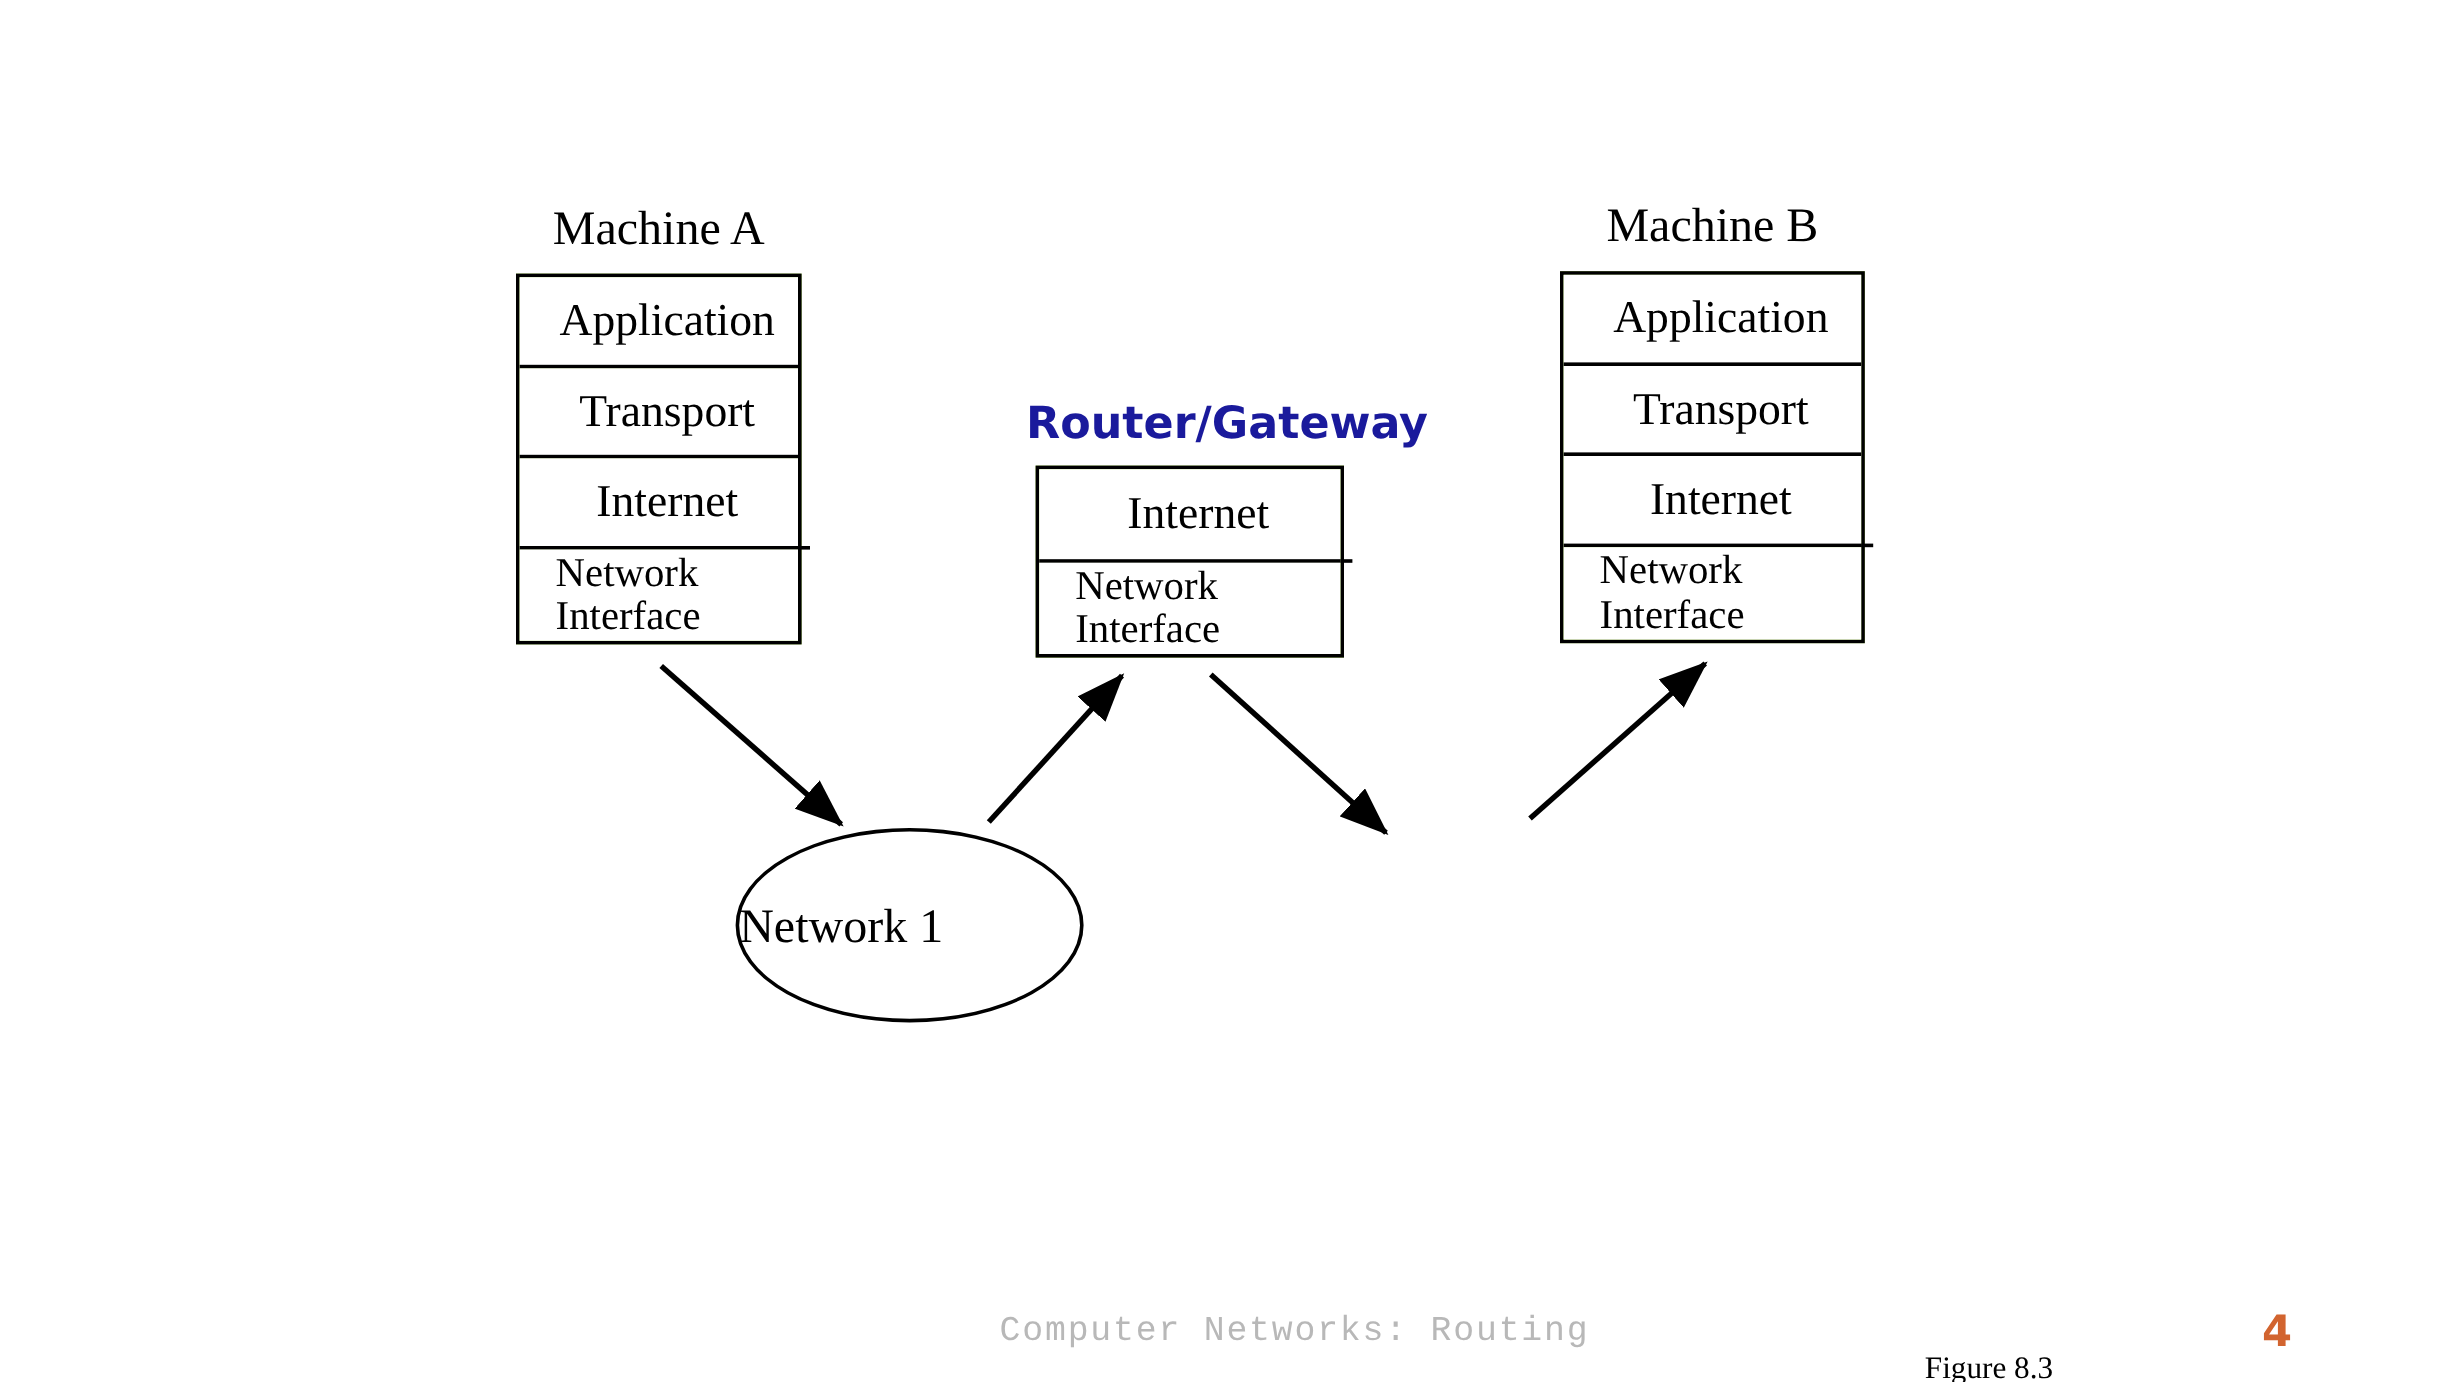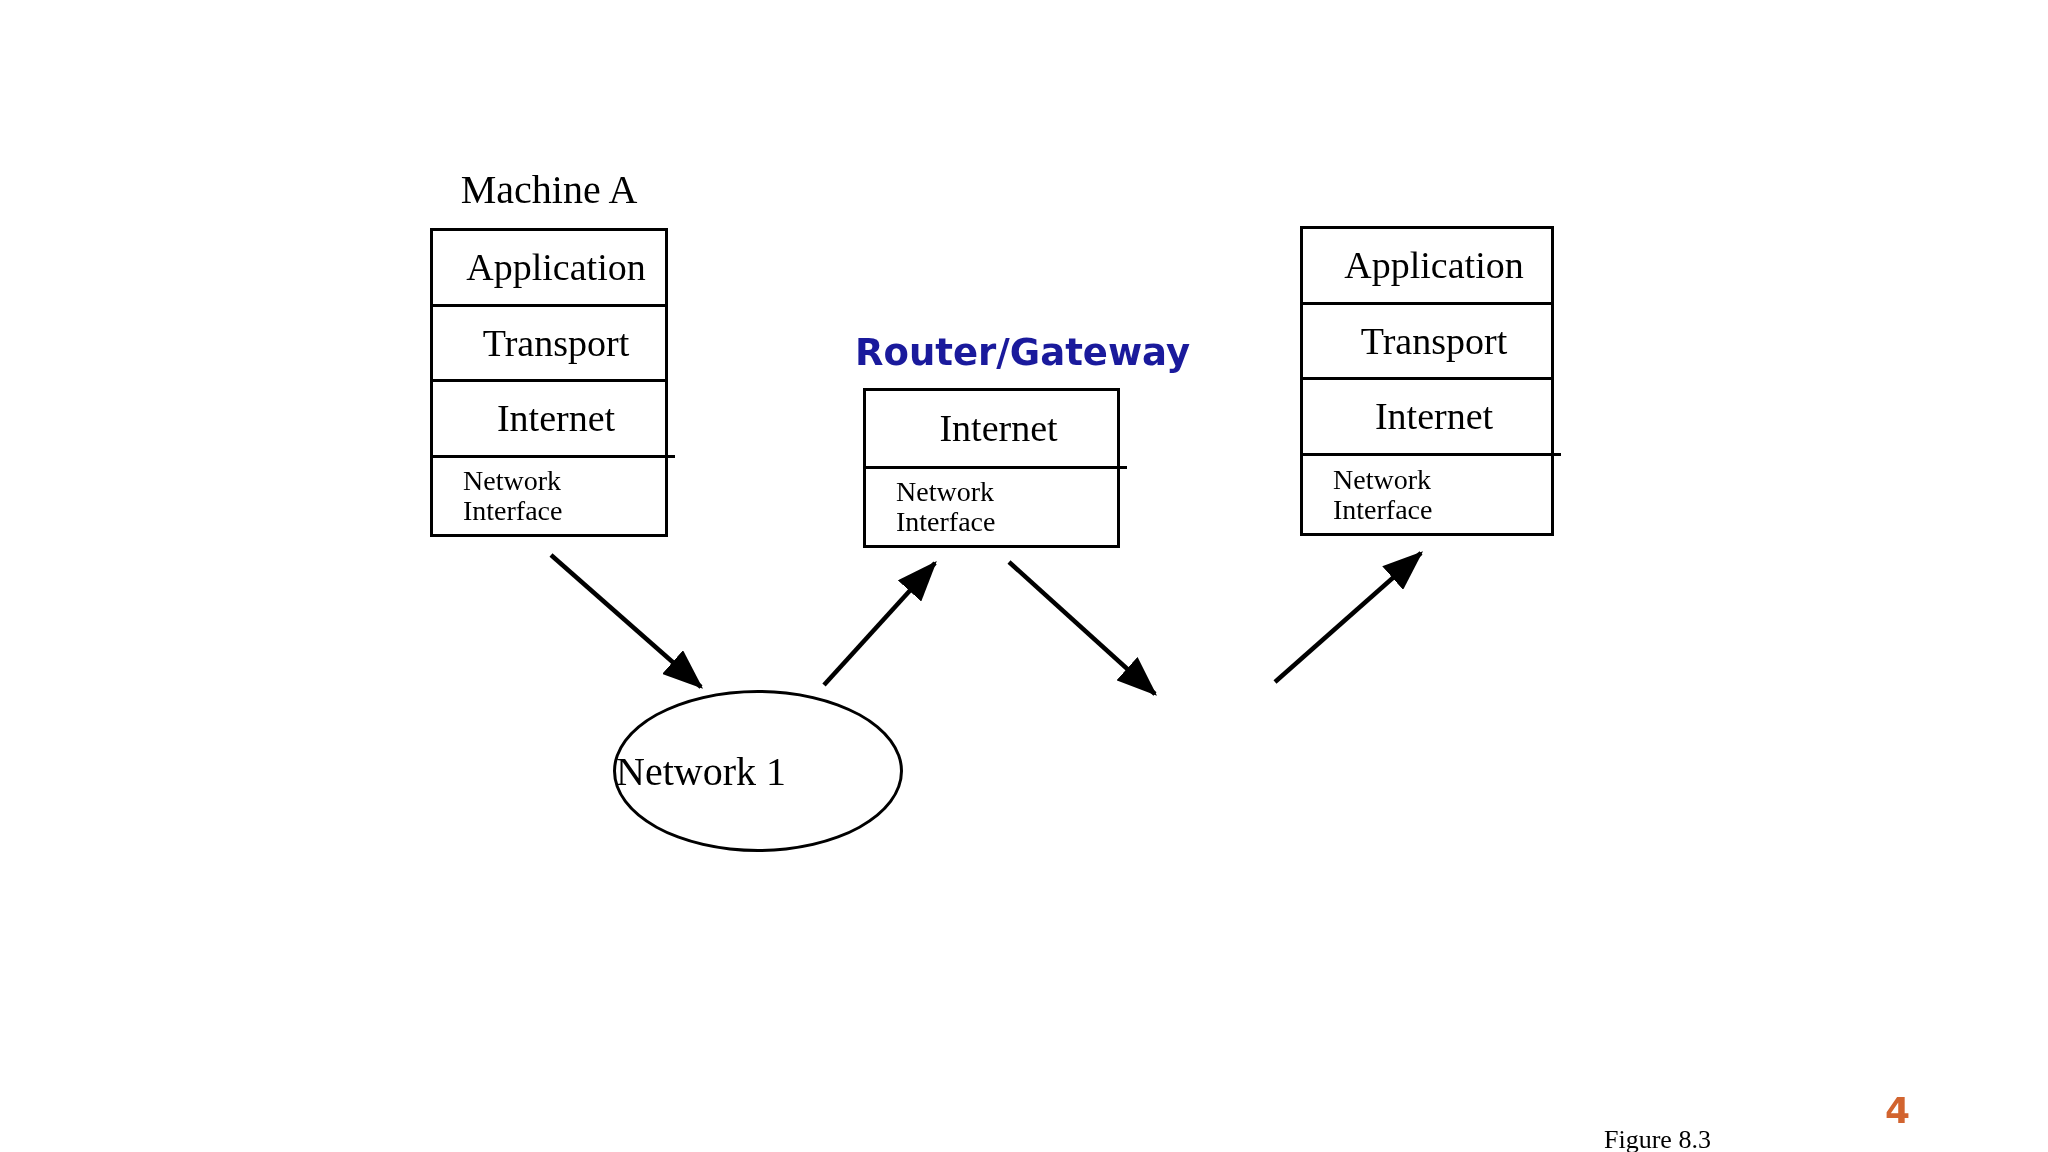--- a/index.html
+++ b/index.html
@@ -66,21 +66,21 @@
     line-height: 1.02;
     color: #000000;
     text-align: center;
     white-space: pre-line;
     display: block;
     width: 100%;
     padding-left: 14px;
     box-sizing: border-box;
   }
   .layer-label.two-line {
-    font-size: 28px;
+    font-size: 34px;
     text-align: left;
     padding-left: 30px;
     line-height: 1.06;
   }
   
   .rule-overhang {
     position: absolute;
     right: -10px;
     bottom: -3px;
     width: 10px;
@@ -176,20 +176,21 @@
       <span class="layer-label">Internet</span>
       <span class="rule-overhang"></span>
     </div>
 
     <div class="layer" style="height:76px;">
       <span class="layer-label two-line">Network
 Interface</span>
     </div>
   </div>
 
+  <div class="node-title" style="left:1300px; top:168px; width:254px;">Machine B</div>
 
   <div class="stack" style="left:1300px; top:226px; width:254px; height:310px;">
 
     <div class="layer" style="height:76px;">
       <span class="layer-label">Application</span>
     </div>
 
     <div class="layer" style="height:75px;">
       <span class="layer-label">Transport</span>
     </div>
@@ -219,18 +220,19 @@
 
     <line x1="551" y1="555" x2="701" y2="687" stroke="#000000" stroke-width="4.5" marker-end="url(#arrowhead)"></line>
 
     <line x1="824" y1="685" x2="935" y2="563" stroke="#000000" stroke-width="4.5" marker-end="url(#arrowhead)"></line>
 
     <line x1="1009" y1="562" x2="1155" y2="694" stroke="#000000" stroke-width="4.5" marker-end="url(#arrowhead)"></line>
 
     <line x1="1275" y1="682" x2="1421" y2="553" stroke="#000000" stroke-width="4.5" marker-end="url(#arrowhead)"></line>
   </svg>
 
+  <div class="footer-center" style="left:833px; top:1093px;">Computer Networks: Routing</div>
 
   <div class="figure-caption" style="left:1604px; top:1125px;">Figure 8.3</div>
 
   <div class="page-number" style="left:1885px; top:1090px; color:#D2642F;">4</div>
 
 </div>
 
 </body></html>

